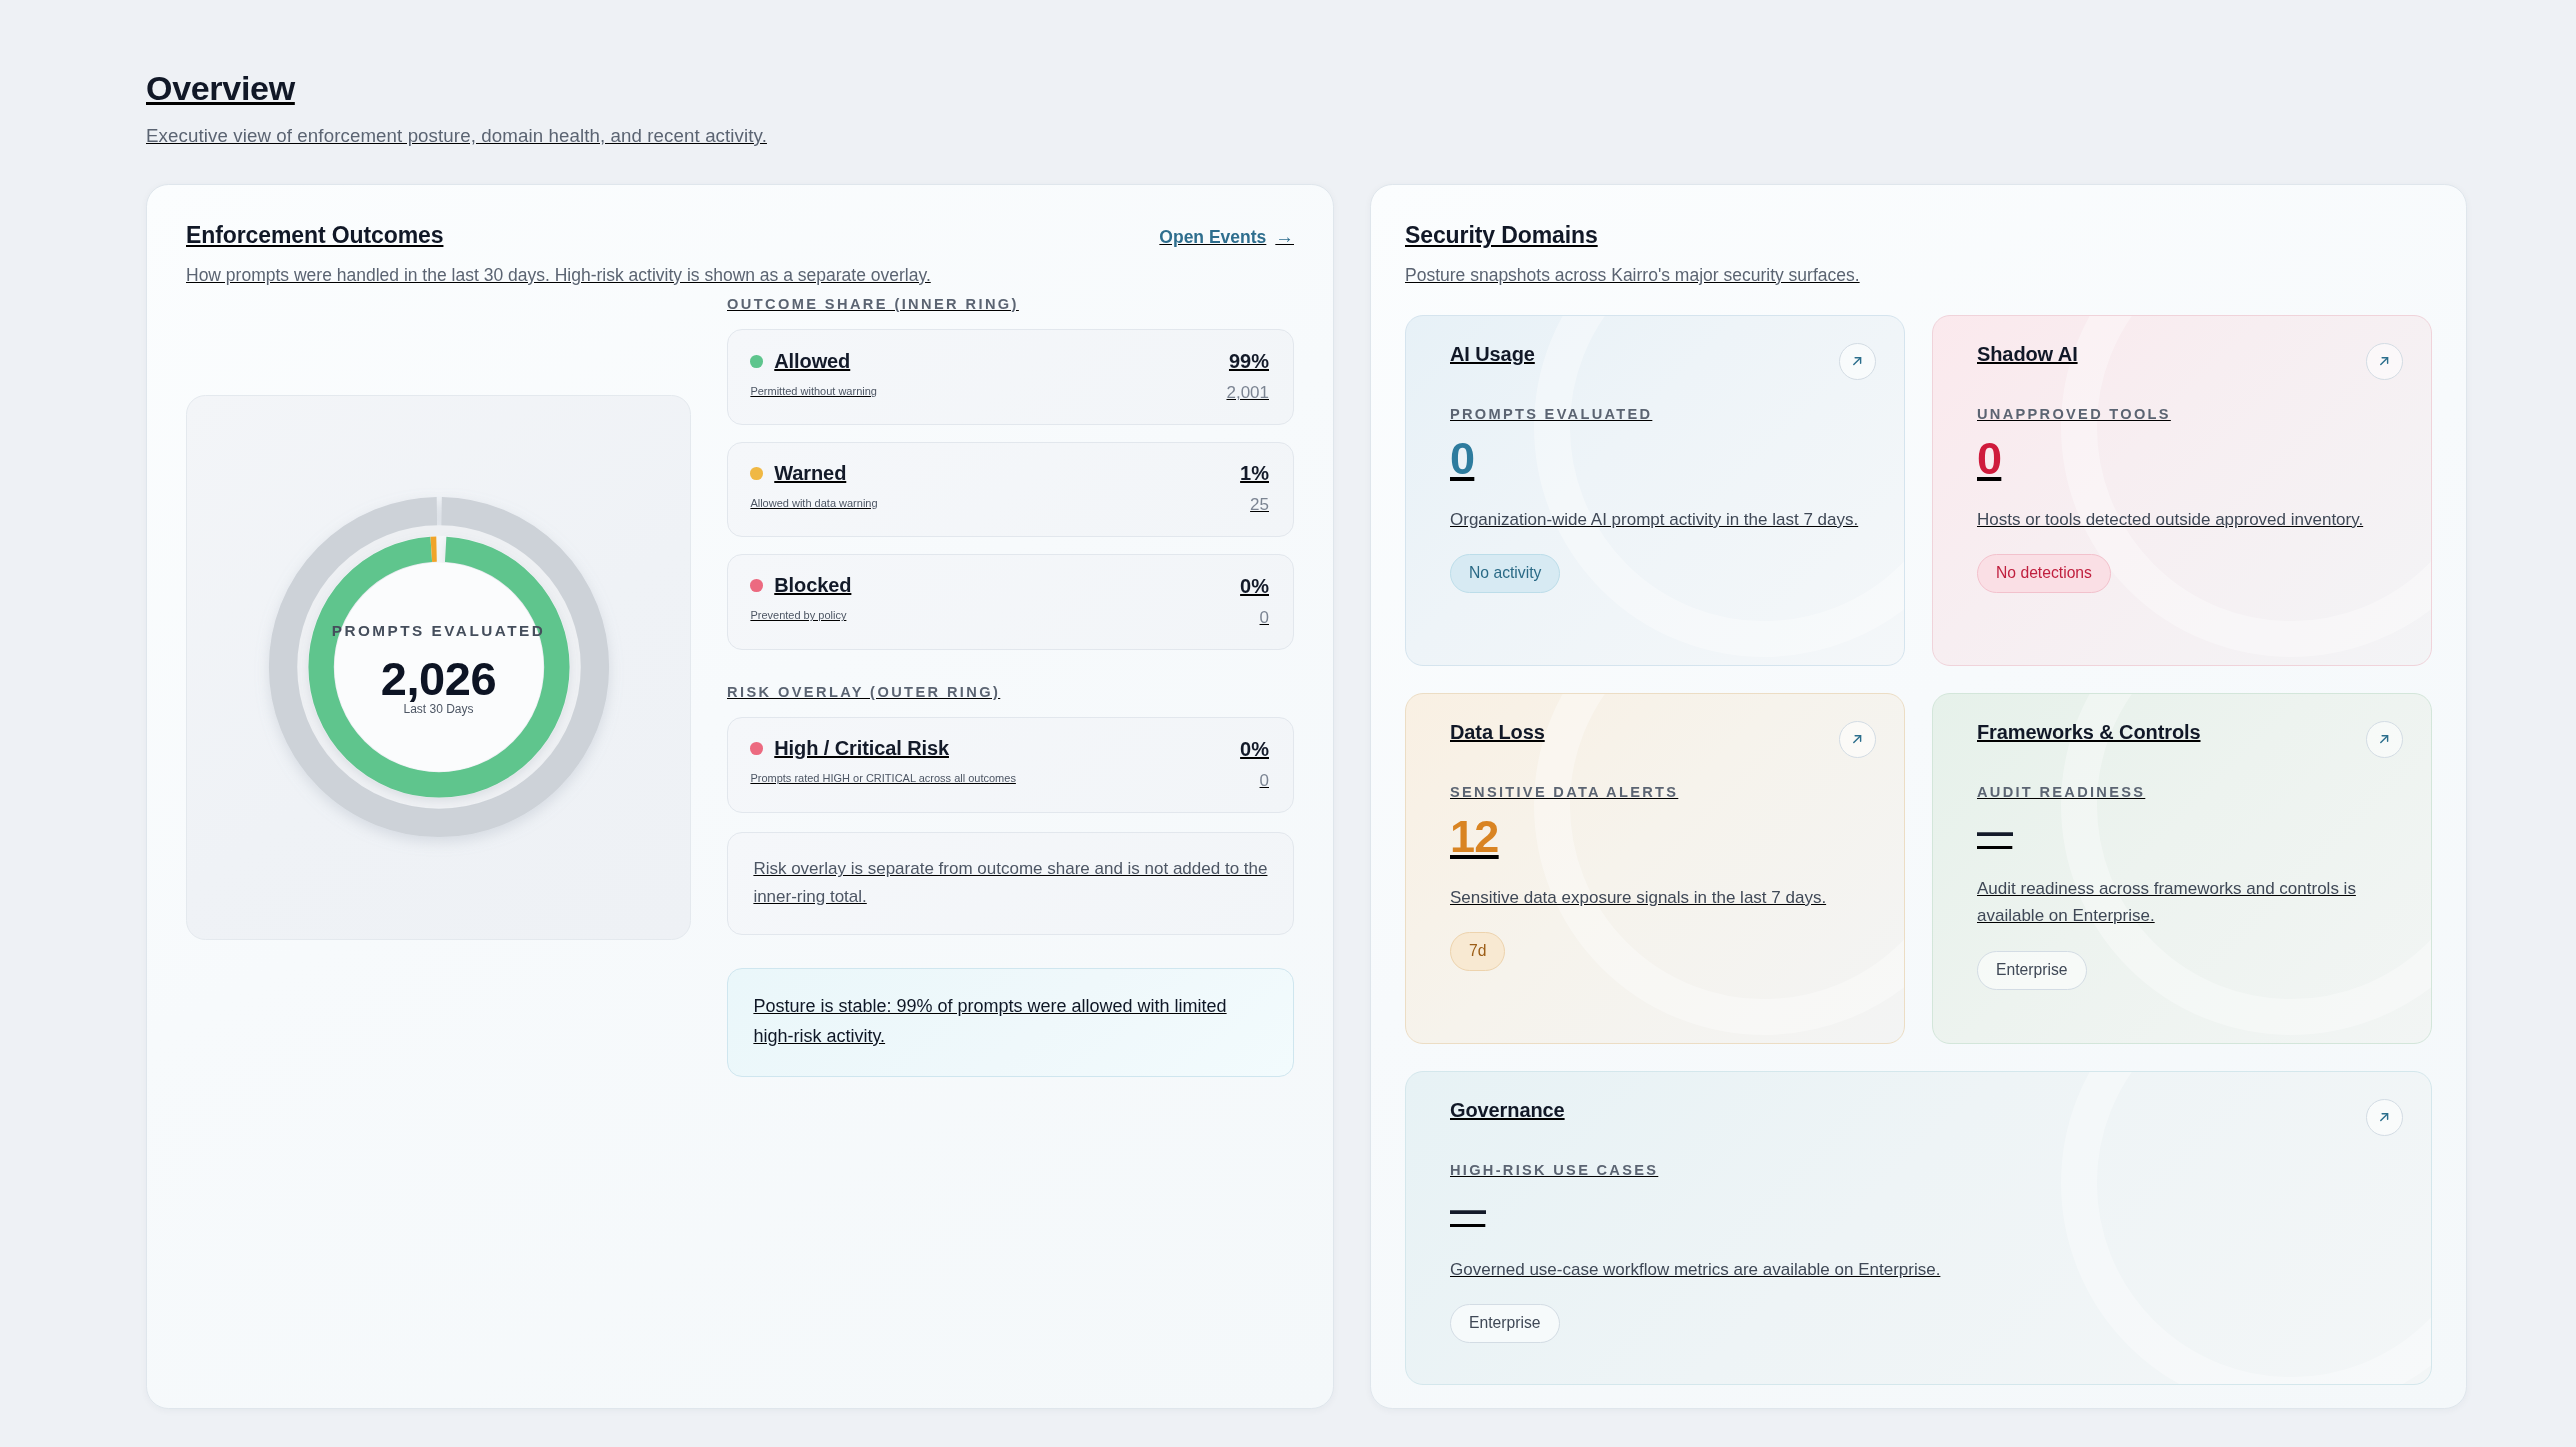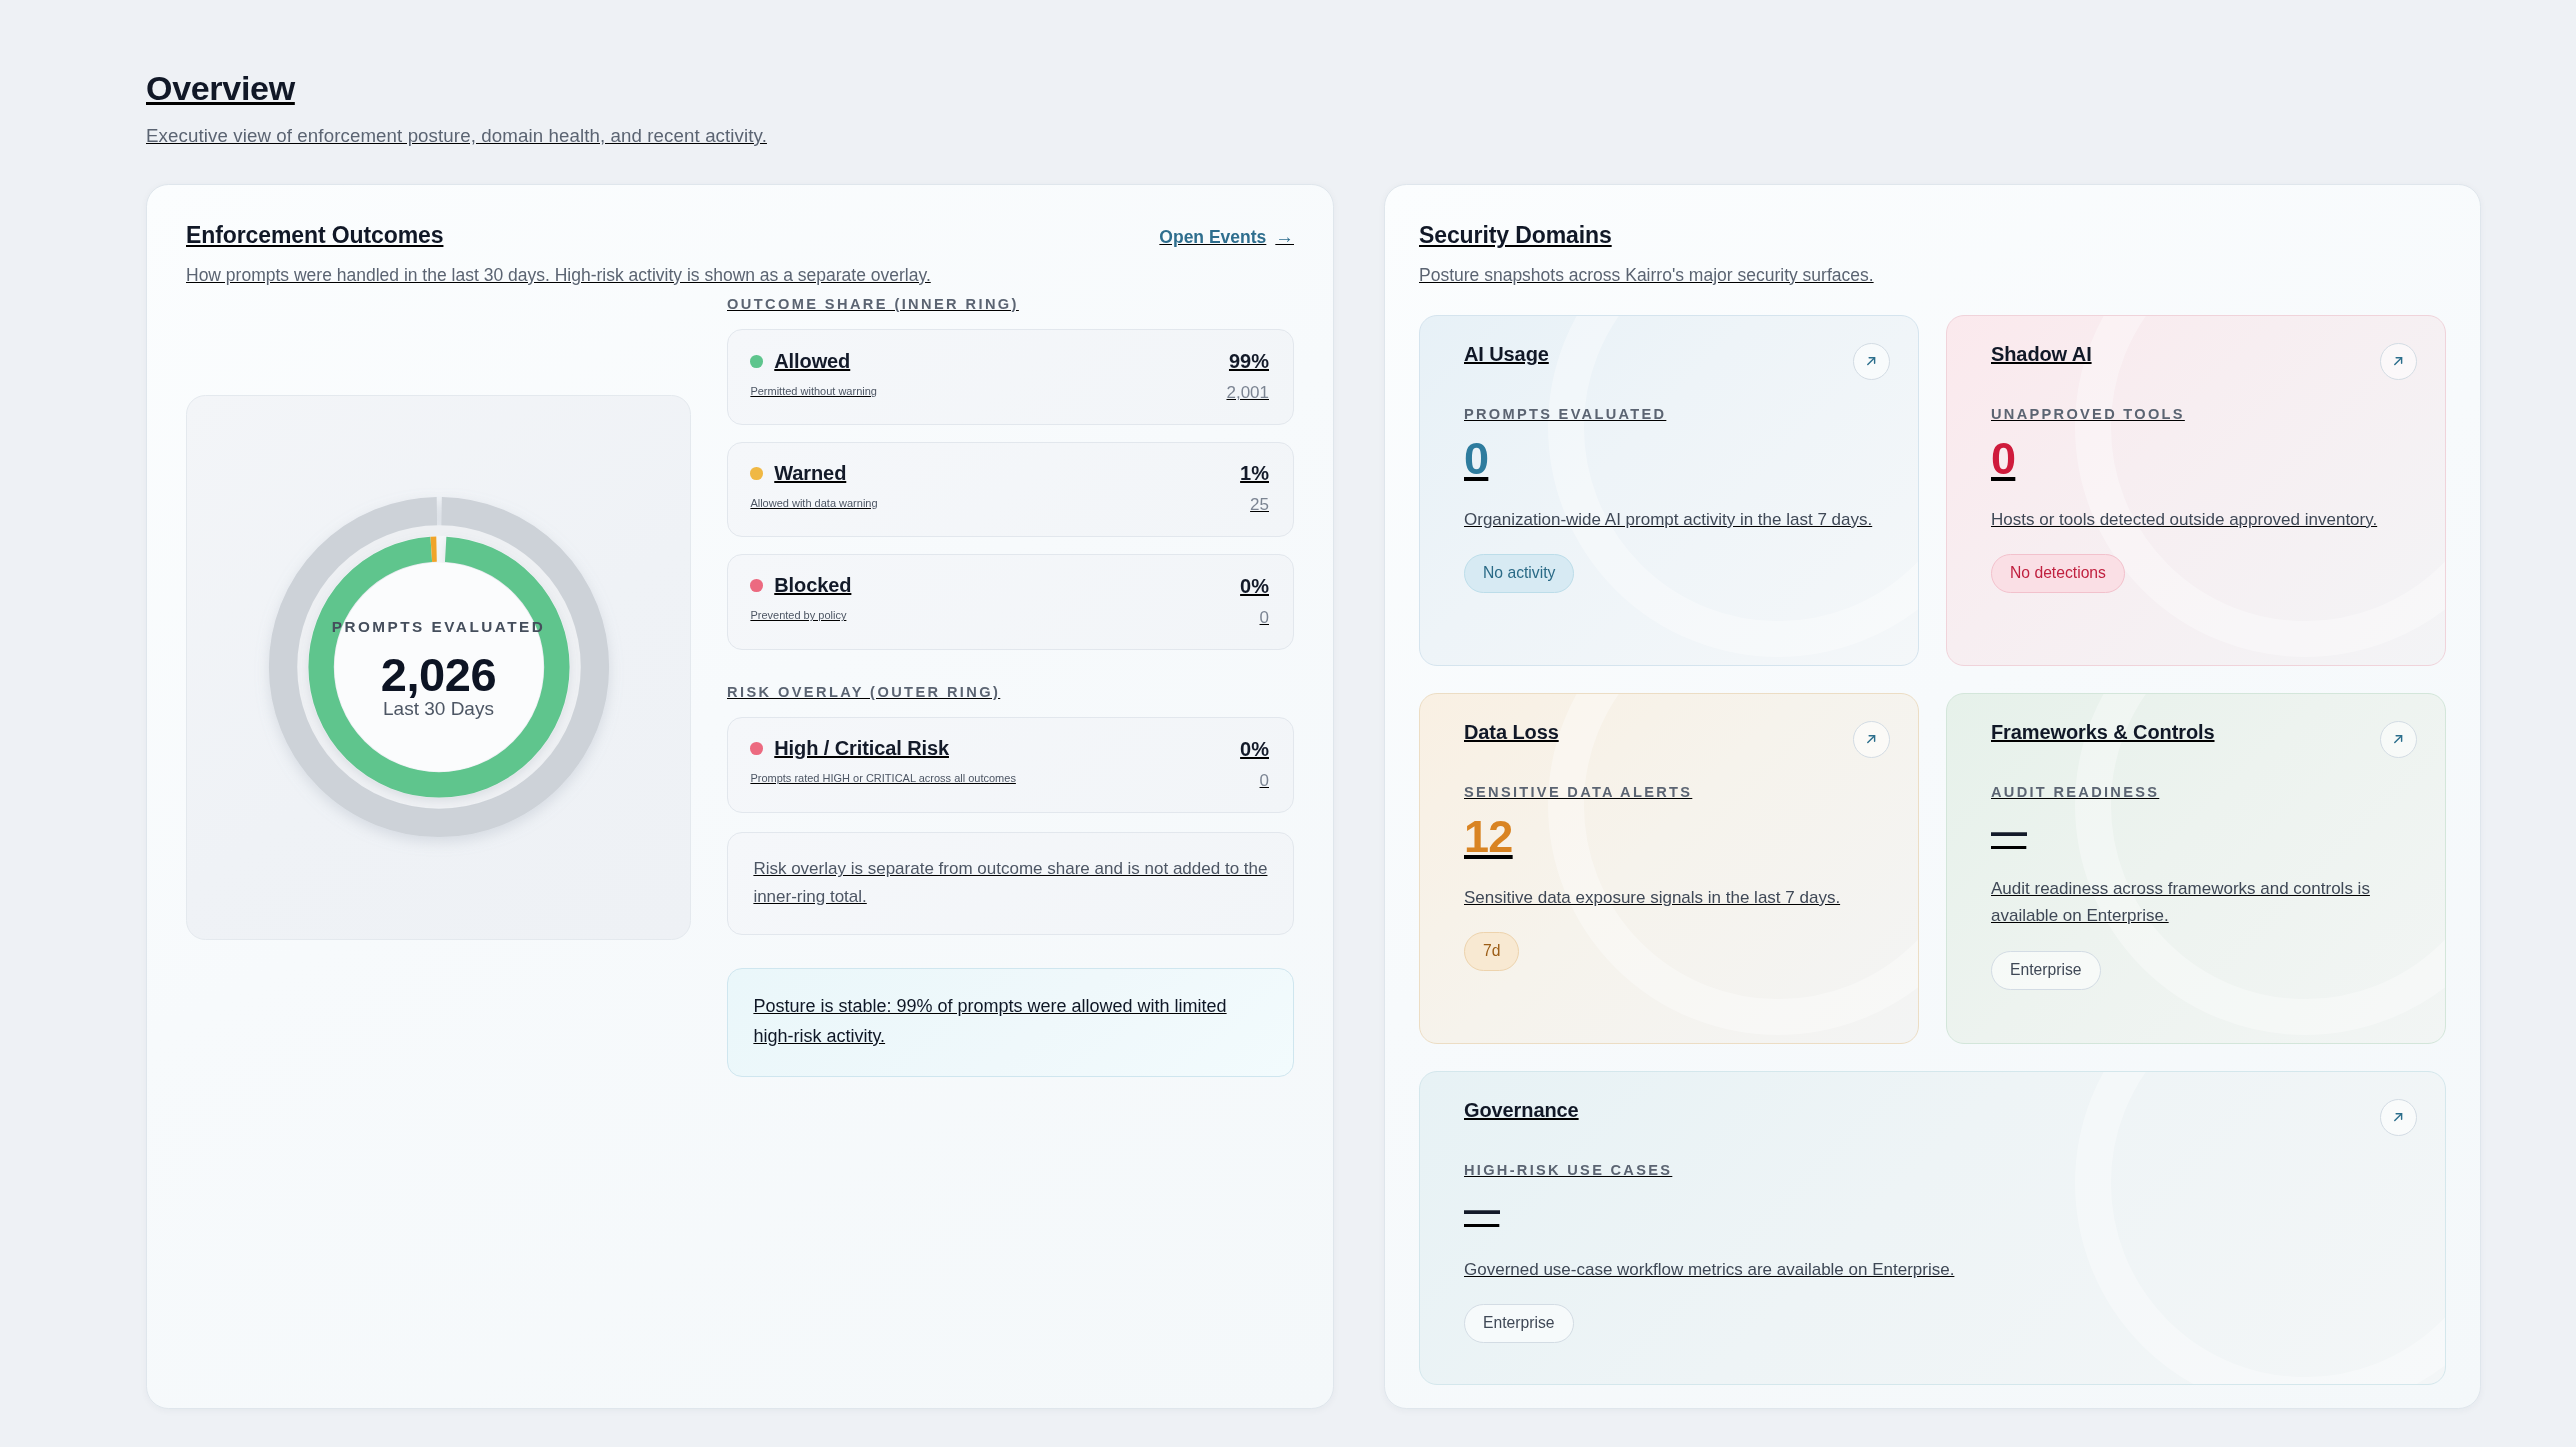--- a/index.html
+++ b/index.html
@@ -32,21 +32,21 @@
     margin-top: 17px;
     font-size: 18.7px;
     color: #5b6472;
     letter-spacing: 0.1px;
   }
 
   
   .columns {
     margin-top: 37px;
     display: flex;
-    gap: 50px;
+    gap: 36px;
     align-items: center;
   }
 
   .panel {
     background: linear-gradient(150deg, #fbfdfe 0%, #f7fafc 45%, #f4f8fa 100%);
     border: 0.7px solid #dfe6ec;
     border-radius: 22.4px;
     box-shadow: 0 1.5px 7.5px rgba(30,45,70,0.045);
   }
 
@@ -117,21 +117,21 @@
   }
   .donut-value {
     margin-top: 12px;
     font-size: 47px;
     font-weight: 700;
     color: #0d1424;
     letter-spacing: -0.4px;
     line-height: 1;
   }
   .donut-sub {
-    font-size: 19px;
+    font-size: 12px;
     color: #4d5664;
   }
 
   
   .legend-col { width: 572px; padding-top: 0; }
 
   .section-label {
     font-size: 14.6px;
     font-weight: 600;
     letter-spacing: 2.4px;

